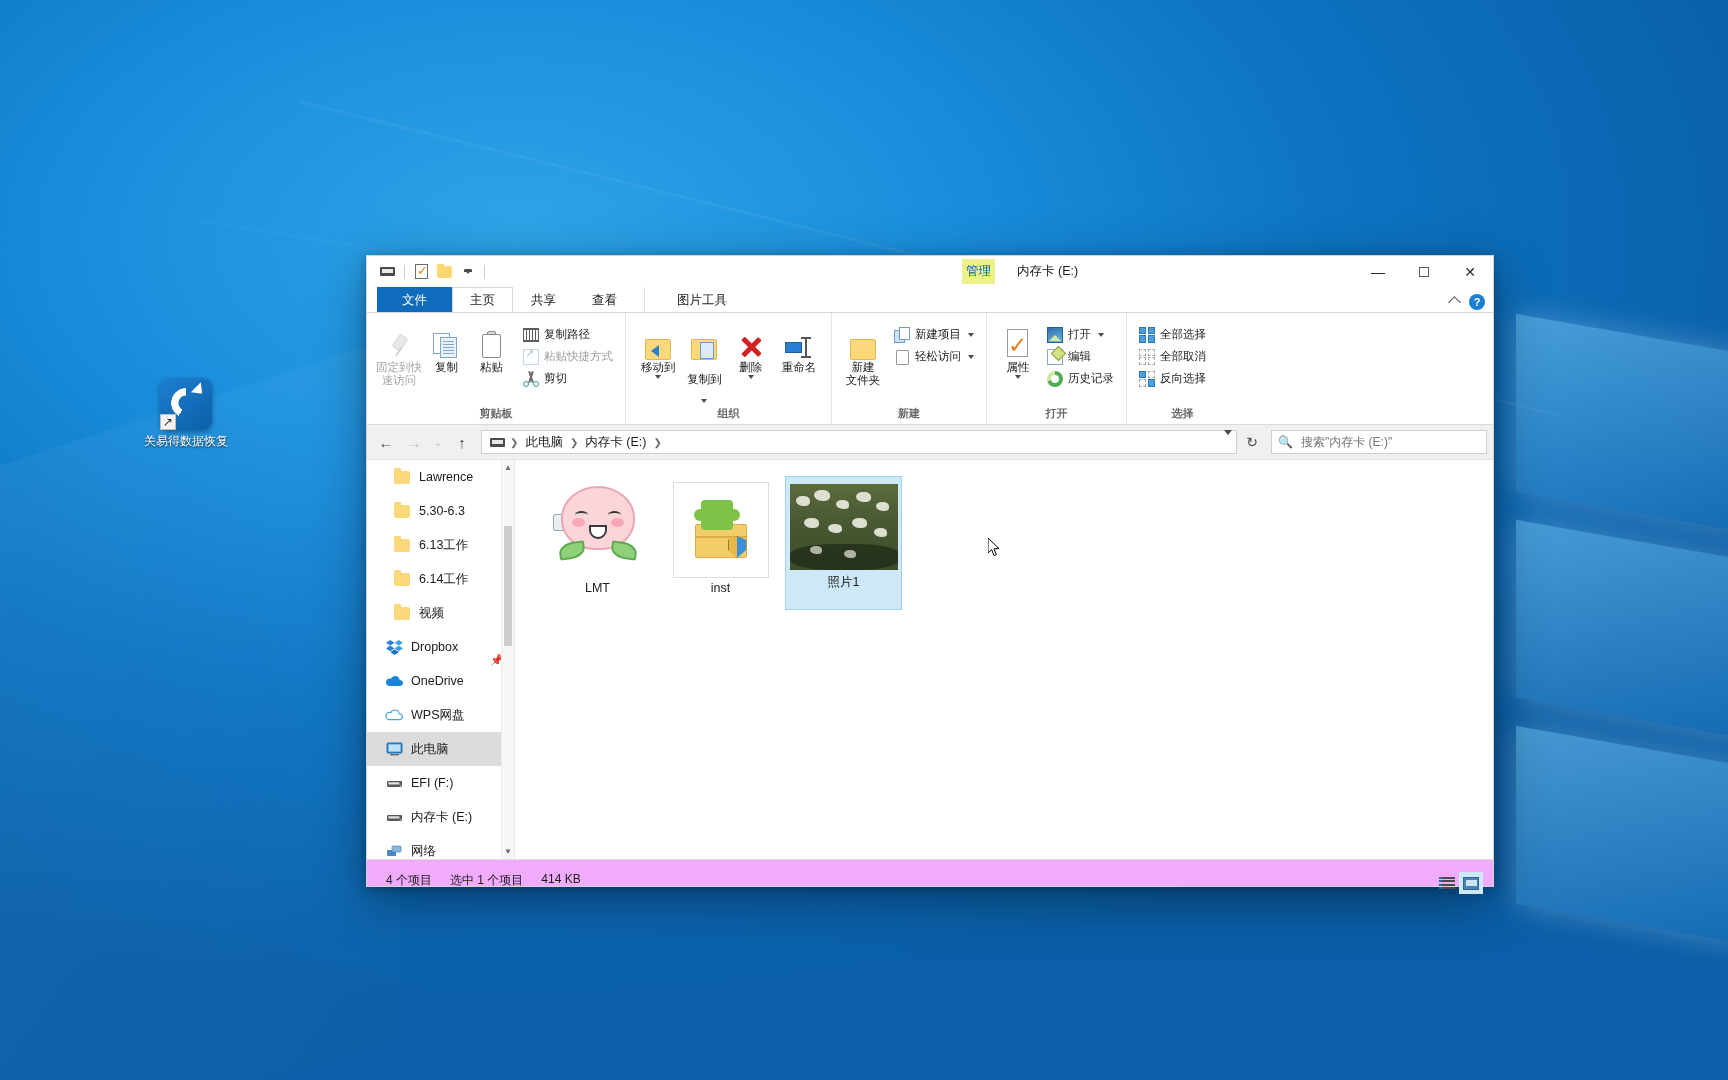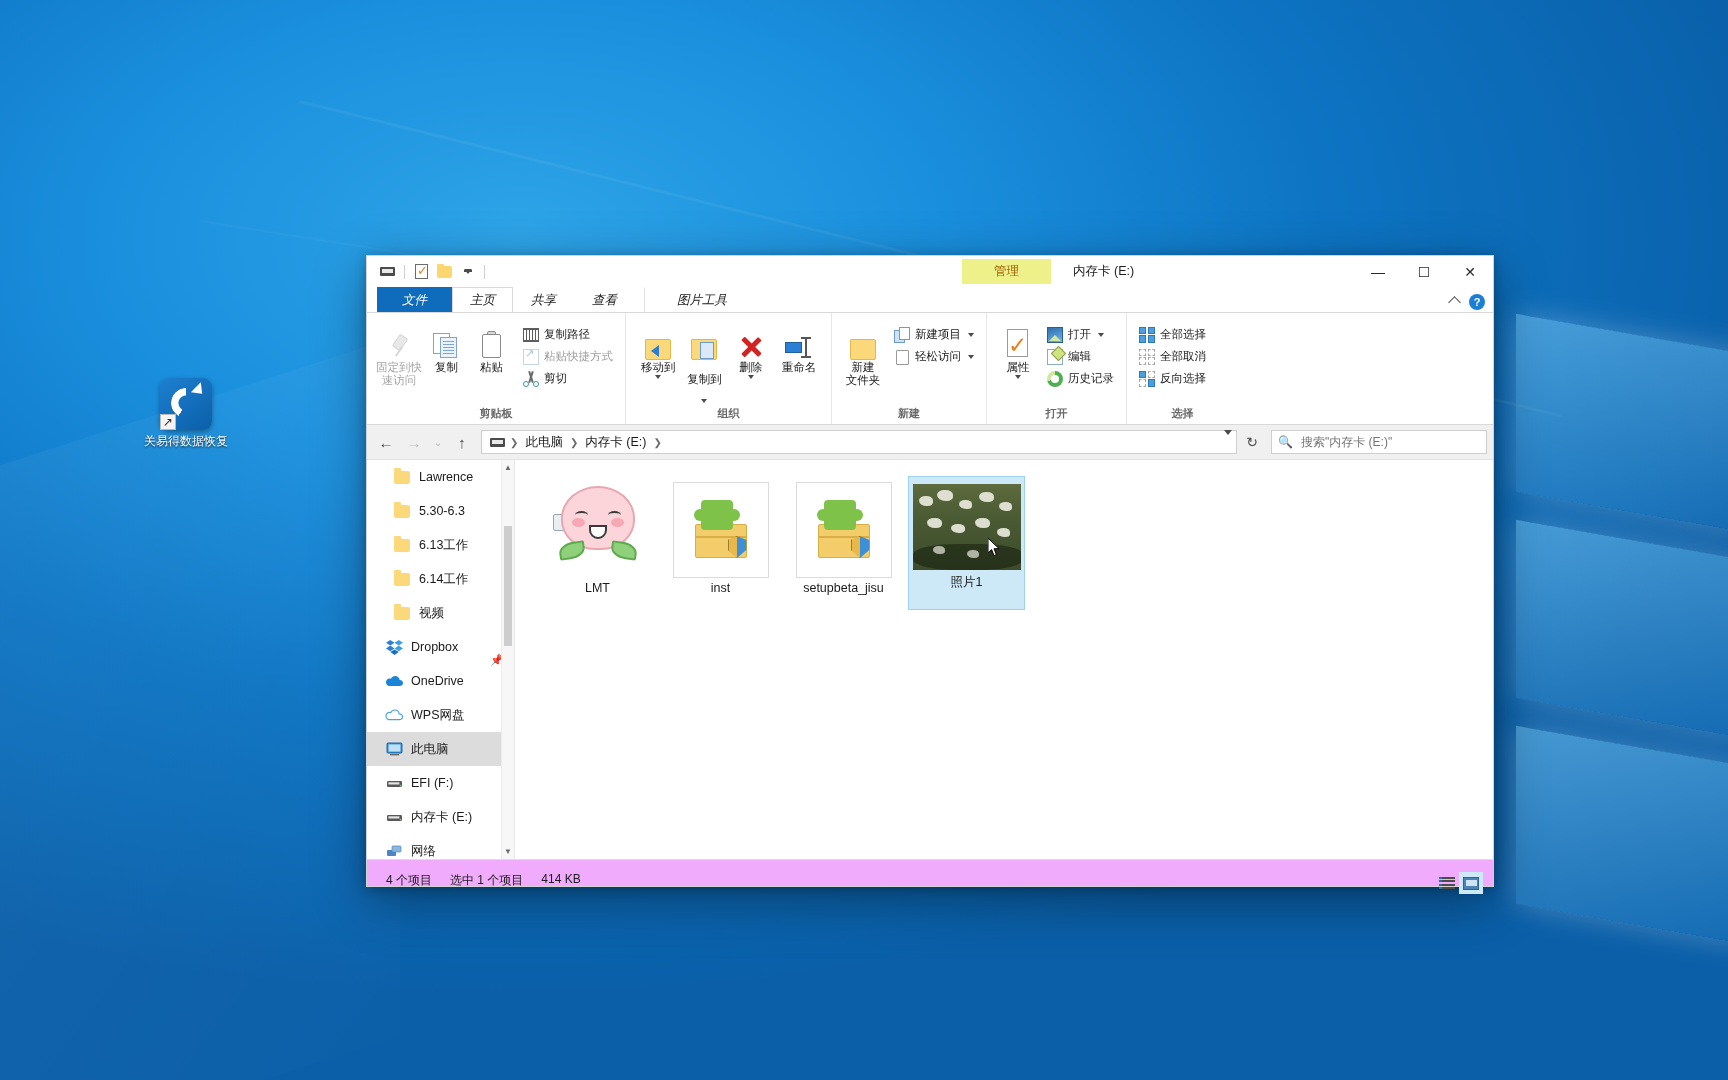--- a/index.html
+++ b/index.html
@@ -88,30 +88,30 @@
   .folder-ico-small:before { content:""; position:absolute; left:0; top:-2px; width:7px; height:3px; background:#fcd770; border-radius:1px 1px 0 0; }
   .caret-down { width:0;height:0;border-left:4px solid transparent;border-right:4px solid transparent;border-top:5px solid #4b4b4b; }
   .caret-down.thin { position:relative; }
   .caret-down.thin:before { content:""; position:absolute; left:-4px; top:-4px; width:8px; height:1.5px; background:#4b4b4b; }
 
   .ctx-tab-title {
     position:absolute; left:595px; top:0; height:31px;
     display:flex; align-items:center;
   }
   .ctx-chip {
-    background:#eef08a; color:#a16207; font-size:12.5px;
-    padding:5px 32px 6px; line-height:14px;
+    background:#eef08a; color:#0369a1; font-size:12.5px;
+    padding:5px 4px 6px; line-height:14px;
   }
   .win-title { margin-left:22px; font-size:12.5px; color:#1b1b1b; }
   .win-btns { position:absolute; right:0; top:0; display:flex; }
   .win-btns div { width:46px; height:31px; display:flex; align-items:center; justify-content:center; font-size:14px; color:#2b2b2b; cursor:default; }
 
   
   .tabstrip { height:25px; background:#fff; display:flex; align-items:flex-end; position:relative; padding-left:10px; }
-  .tab { height:25px; padding:0 17px; display:flex; align-items:center; font-size:12.5px; color:#1b1b1b; cursor:default; border:1px solid transparent; border-bottom:none;font-style:italic; }
+  .tab { height:25px; padding:0 17px; display:flex; align-items:center; font-size:12.5px; color:#1b1b1b; cursor:default; border:1px solid transparent; border-bottom:none; }
   .tab.file { background:#0f6cbd; color:#fff; padding:0 24px; }
   .tab.active { background:#fff; border-color:#d9d9d9; position:relative; z-index:3; }
   .tab.sep-left { margin-left:9px; border-left:1px solid #e2e2e2;padding-left:32px; }
   .tabstrip .right-ctrls { position:absolute; right:8px; bottom:2px; display:flex; align-items:center; gap:10px; }
   .chev-up { width:9px;height:9px; border-left:1.6px solid #4b4b4b;border-top:1.6px solid #4b4b4b;transform:rotate(45deg); }
   .help-ico { width:16px;height:16px;border-radius:50%;background:#1b7fd4;color:#fff;font-size:11px;line-height:16px;text-align:center;font-weight:bold; }
 
   
   .ribbon { height:113px; background:#fff; border-top:1px solid #d9d9d9; border-bottom:1px solid #d9d9d9; display:flex; position:relative; }
   .rgroup { display:flex; flex-direction:column; position:relative; padding:4px 0 0; }
@@ -709,30 +709,20 @@
           <div class="thumb framed">
             <div class="instico">
               <div class="box"></div>
               <div class="puz"></div>
               <div class="shield"></div>
             </div>
           </div>
           <div class="nm">inst</div>
         </div>
 
-        <div class="tile" style="margin-left:6px;">
-          <div class="thumb framed">
-            <div class="instico">
-              <div class="box"></div>
-              <div class="puz"></div>
-              <div class="shield"></div>
-            </div>
-          </div>
-          <div class="nm">setupbeta_jisu</div>
-        </div>
 
         <div class="tile selected" style="margin-left:6px;">
           <div class="thumb" style="width:110px;height:88px;">
             <div class="photo">
               <div class="blob" style="left:6px;top:12px;width:14px;height:10px;"></div>
               <div class="blob" style="left:24px;top:6px;width:16px;height:11px;"></div>
               <div class="blob" style="left:46px;top:16px;width:13px;height:9px;"></div>
               <div class="blob" style="left:66px;top:8px;width:15px;height:10px;"></div>
               <div class="blob" style="left:86px;top:18px;width:13px;height:9px;"></div>
               <div class="blob" style="left:14px;top:34px;width:15px;height:10px;"></div>

